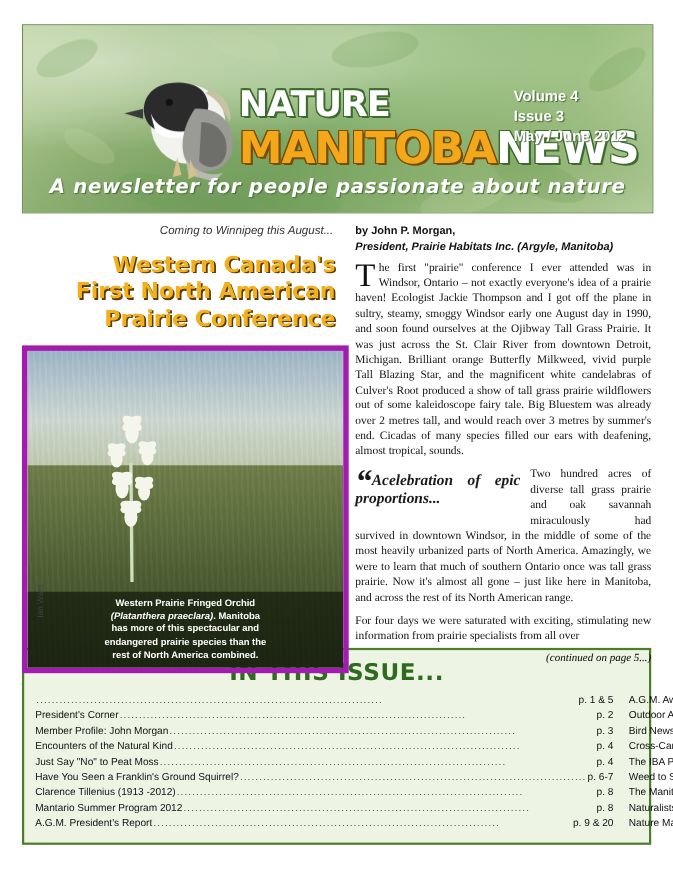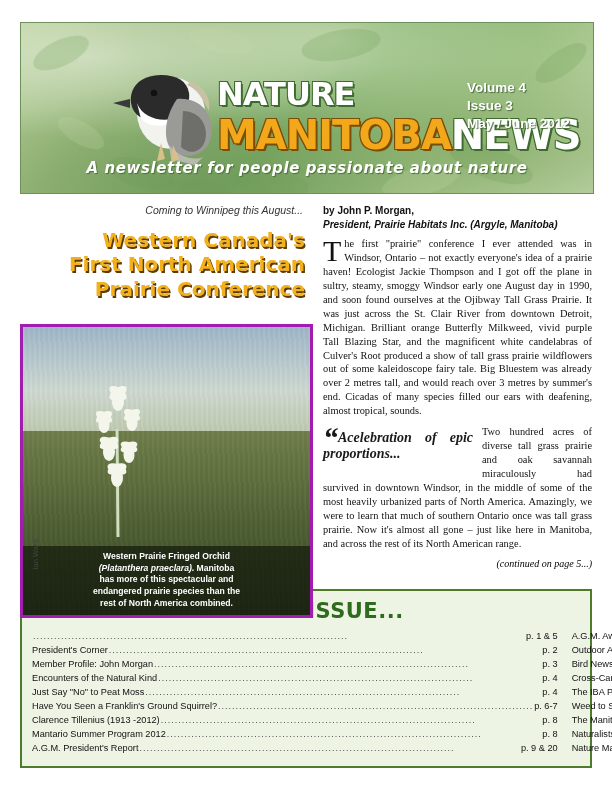--- a/index.html
+++ b/index.html
@@ -103,21 +103,21 @@
   }
   .mast-tag {
     position: absolute;
     left: 0;
     right: 0;
     top: 136px;
     text-align: center;
     font-family: "DejaVu Sans", sans-serif;
     font-style: italic;
     font-weight: bold;
-    font-size: 15px;
+    font-size: 18px;
     letter-spacing: 0.6px;
     color: #ffffff;
     text-shadow: 1px 1px 1px #4d7038;
   }
 
   
   .content {
     display: flex;
     margin-top: 10px;
     width: 572px;
@@ -148,25 +148,25 @@
     font-weight: bold;
     font-size: 20px;
     line-height: 1.22;
     color: #f2b01c;
     text-shadow: 1.5px 1.5px 0 #5b3a06;
     padding-right: 2px;
   }
 
   .photo {
     position: relative;
-    margin-top: 23px;
+    margin-top: 13px;
     width: 287px;
     height: 288px;
     overflow: hidden;
-    border: 3px solid #a21caf;
+    border: 5px solid #a21caf;
   }
   .photo-sky {
     position: absolute;
     left: 0; right: 0; top: 0;
     height: 40%;
     background: linear-gradient(#9fb7c9 0%, #cfd9d2 55%, #bcc7a8 100%);
   }
   .photo-field {
     position: absolute;
     left: 0; right: 0; bottom: 0;
@@ -430,20 +430,21 @@
       </div>
 
       <div class="bodytext">
         <p><span class="dropcap">T</span><span>he first "prairie" conference I ever attended was in Windsor, Ontario – not exactly everyone's idea of a prairie haven! Ecologist Jackie Thompson and I got off the plane in sultry, steamy, smoggy Windsor early one August day in 1990, and soon found ourselves at the Ojibway Tall Grass Prairie. It was just across the St. Clair River from downtown Detroit, Michigan. Brilliant orange Butterfly Milkweed, vivid purple Tall Blazing Star, and the magnificent white candelabras of Culver's Root produced a show of tall grass prairie wildflowers out of some kaleidoscope fairy tale. Big Bluestem was already over 2 metres tall, and would reach over 3 metres by summer's end. Cicadas of many species filled our ears with deafening, almost tropical, sounds.</span></p>
 
         <div class="pullquote">
           <span class="bigq">“</span><span>A</span><span>celebration of epic proportions...</span>
         </div>
 
         <p>Two hundred acres of diverse tall grass prairie and oak savannah miraculously had survived in downtown Windsor, in the middle of some of the most heavily urbanized parts of North America. Amazingly, we were to learn that much of southern Ontario once was tall grass prairie. Now it's almost all gone – just like here in Manitoba, and across the rest of its North American range.</p>
+        <p>For four days we were saturated with exciting, stimulating new information from prairie specialists from all over</p>
       </div>
       <div class="continued">(continued on page 5...)</div>
     </div>
   </div>
 
   <div class="issue-box">
     <div class="issue-title">IN THIS ISSUE...</div>
     <div class="issue-cols">
       <div class="issue-col" id="toc-left">
           <div class="toc-row">

